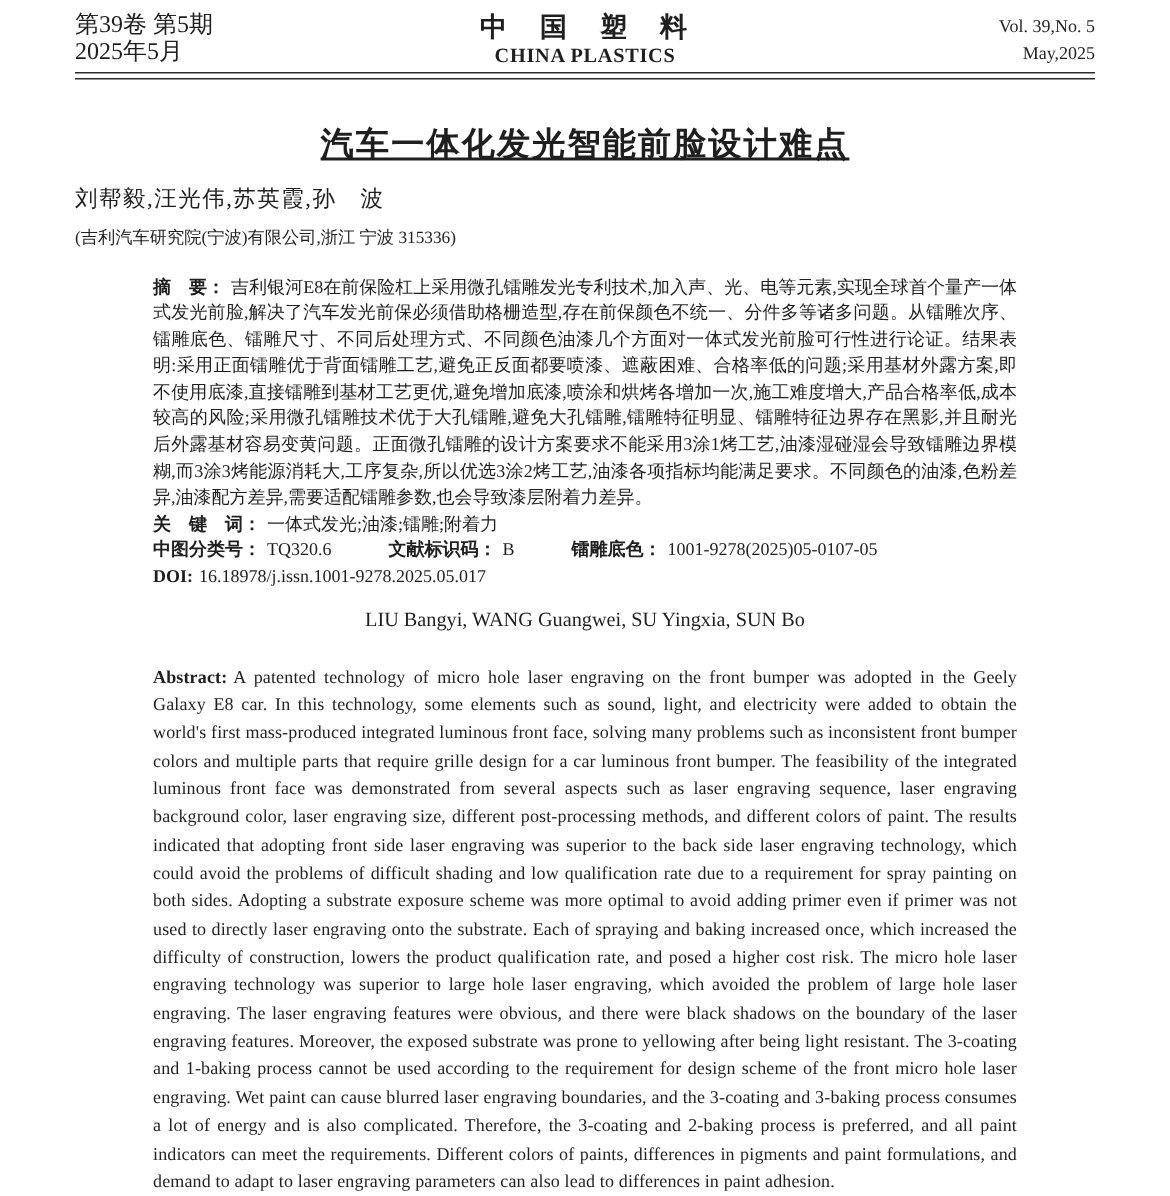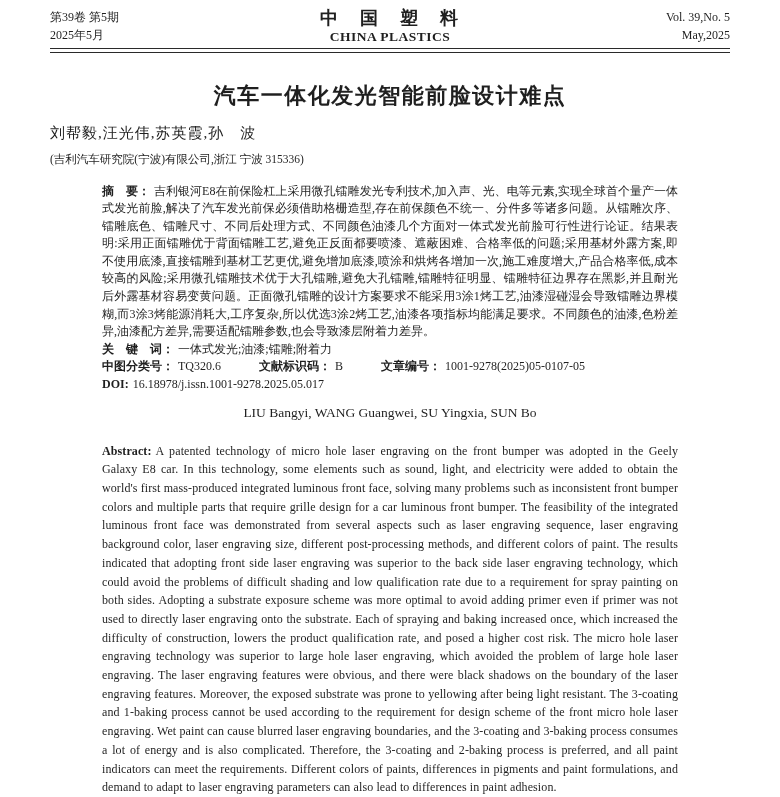--- a/index.html
+++ b/index.html
@@ -7,29 +7,29 @@
     width:780px; height:797px; background:#ffffff;
     font-family:"Liberation Serif","DejaVu Serif",serif;
     color:#1f1f1f;
     -webkit-font-smoothing:antialiased;
   }
   .page { padding:8px 50px 0 50px; box-sizing:border-box; }
 
   
   .hdr-row { display:flex; justify-content:space-between; align-items:flex-start; }
   .hdr-col { min-width:120px; }
-  .hdr-left  { font-size:12px; line-height:18px; text-align:left; }
+  .hdr-left  { font-size:16px; line-height:18px; text-align:left; }
   .hdr-right { font-size:12px; line-height:18px; text-align:right; }
   .hdr-center { text-align:center; flex:1; }
   .journal-cn { font-size:18px; font-weight:700; line-height:20px; letter-spacing:2px; }
   .journal-en { font-size:13.5px; font-weight:700; line-height:17px; letter-spacing:0.5px; }
   .double-rule { margin-top:3px; height:2.5px; border-top:1.6px solid #2a2a2a; border-bottom:1.2px solid #2a2a2a; }
 
   
-  .title-cn { margin:30px 0 0 0; text-align:center; font-size:22px; font-weight:700; letter-spacing:1.5px; line-height:26px; }
+  .title-cn { margin:30px 0 0 0; text-align:center; font-size:22px; font-weight:700; letter-spacing:1.5px; line-height:26px;text-decoration:underline; }
   .authors-cn { margin-top:14px; text-align:left; font-size:15px; line-height:20px; letter-spacing:1px; }
   .affil-cn { margin-top:8px; font-size:11.5px; line-height:16px; }
 
   .abs-block { margin:16px 52px 0 52px; font-size:12px; line-height:17.6px; text-align:justify; }
   .meta-line { margin:0 52px; font-size:12px; line-height:17.6px; }
   p { margin:0; }
   b.lbl { font-weight:700; margin-right:4px;margin-top:12px; }
   .clc-item { white-space:nowrap; }
   .clc-gap { display:inline-block; width:38px; }
 
@@ -61,21 +61,21 @@
   <div class="double-rule"></div>
 
   <h1 class="title-cn">汽车一体化发光智能前脸设计难点</h1>
   <div class="authors-cn">刘帮毅,汪光伟,苏英霞,孙　波</div>
   <div class="affil-cn">(吉利汽车研究院(宁波)有限公司,浙江 宁波 315336)</div>
 
   <p class="abs-block"><b class="lbl">摘　要：</b><span>吉利银河E8在前保险杠上采用微孔镭雕发光专利技术,加入声、光、电等元素,实现全球首个量产一体式发光前脸,解决了汽车发光前保必须借助格栅造型,存在前保颜色不统一、分件多等诸多问题。从镭雕次序、镭雕底色、镭雕尺寸、不同后处理方式、不同颜色油漆几个方面对一体式发光前脸可行性进行论证。结果表明:采用正面镭雕优于背面镭雕工艺,避免正反面都要喷漆、遮蔽困难、合格率低的问题;采用基材外露方案,即不使用底漆,直接镭雕到基材工艺更优,避免增加底漆,喷涂和烘烤各增加一次,施工难度增大,产品合格率低,成本较高的风险;采用微孔镭雕技术优于大孔镭雕,避免大孔镭雕,镭雕特征明显、镭雕特征边界存在黑影,并且耐光后外露基材容易变黄问题。正面微孔镭雕的设计方案要求不能采用3涂1烤工艺,油漆湿碰湿会导致镭雕边界模糊,而3涂3烤能源消耗大,工序复杂,所以优选3涂2烤工艺,油漆各项指标均能满足要求。不同颜色的油漆,色粉差异,油漆配方差异,需要适配镭雕参数,也会导致漆层附着力差异。</span></p>
 
   <p class="meta-line"><b class="lbl">关　键　词：</b><span>一体式发光;油漆;镭雕;附着力</span></p>
 
-  <p class="meta-line"><span class="clc-item"><b class="lbl">中图分类号：</b><span>TQ320.6</span></span><span class="clc-gap"></span><span class="clc-item"><b class="lbl">文献标识码：</b><span>B</span></span><span class="clc-gap"></span><span class="clc-item"><b class="lbl">文章编号：</b><span>1001-9278(2025)05-0107-05</span></span></p>
+  <p class="meta-line"><span class="clc-item"><b class="lbl">中图分类号：</b><span>TQ320.6</span></span><span class="clc-gap"></span><span class="clc-item"><b class="lbl">文献标识码：</b><span>B</span></span><span class="clc-gap"></span><span class="clc-item"><b class="lbl">镭雕底色：</b><span>1001-9278(2025)05-0107-05</span></span></p>
 
   <p class="meta-line"><b class="lbl">DOI:</b><span>16.18978/j.issn.1001-9278.2025.05.017</span></p>
 
   <div class="authors-en">LIU Bangyi, WANG Guangwei, SU Yingxia, SUN Bo</div>
 
   <p class="abs-en"><b class="lbl">Abstract:</b><span>A patented technology of micro hole laser engraving on the front bumper was adopted in the Geely Galaxy E8 car. In this technology, some elements such as sound, light, and electricity were added to obtain the world's first mass-produced integrated luminous front face, solving many problems such as inconsistent front bumper colors and multiple parts that require grille design for a car luminous front bumper. The feasibility of the integrated luminous front face was demonstrated from several aspects such as laser engraving sequence, laser engraving background color, laser engraving size, different post-processing methods, and different colors of paint. The results indicated that adopting front side laser engraving was superior to the back side laser engraving technology, which could avoid the problems of difficult shading and low qualification rate due to a requirement for spray painting on both sides. Adopting a substrate exposure scheme was more optimal to avoid adding primer even if primer was not used to directly laser engraving onto the substrate. Each of spraying and baking increased once, which increased the difficulty of construction, lowers the product qualification rate, and posed a higher cost risk. The micro hole laser engraving technology was superior to large hole laser engraving, which avoided the problem of large hole laser engraving. The laser engraving features were obvious, and there were black shadows on the boundary of the laser engraving features. Moreover, the exposed substrate was prone to yellowing after being light resistant. The 3-coating and 1-baking process cannot be used according to the requirement for design scheme of the front micro hole laser engraving. Wet paint can cause blurred laser engraving boundaries, and the 3-coating and 3-baking process consumes a lot of energy and is also complicated. Therefore, the 3-coating and 2-baking process is preferred, and all paint indicators can meet the requirements. Different colors of paints, differences in pigments and paint formulations, and demand to adapt to laser engraving parameters can also lead to differences in paint adhesion.</span></p>
 
 </div>
 
 </body></html>

